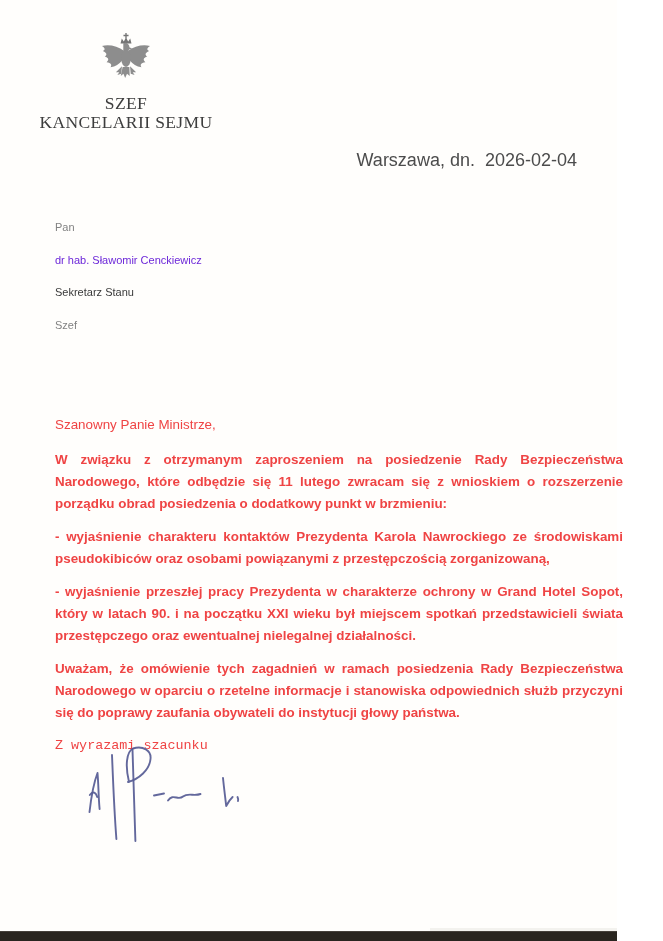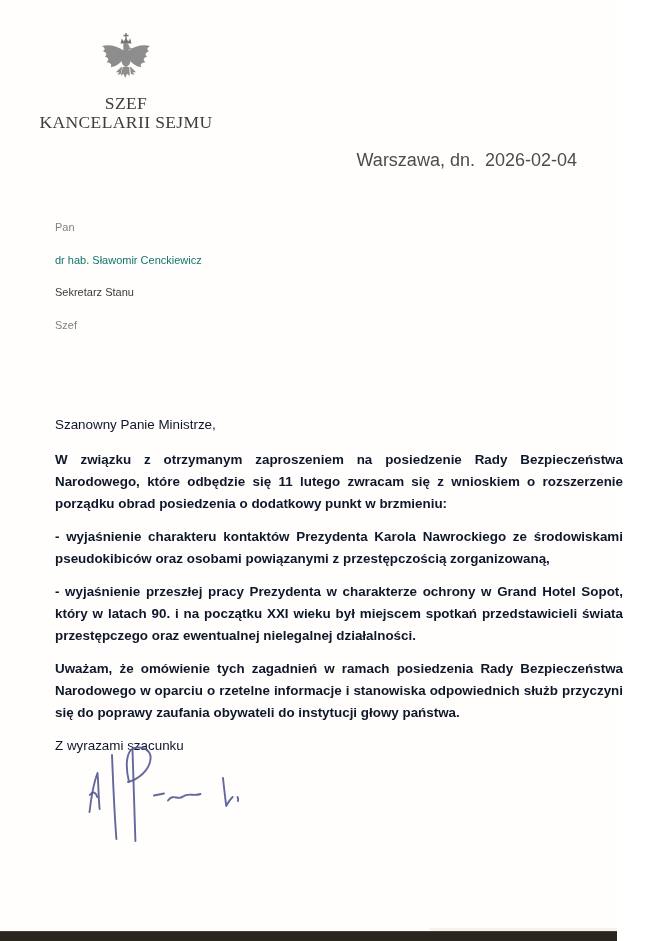--- a/index.html
+++ b/index.html
@@ -49,40 +49,40 @@
     position: absolute;
     left: 55px; top: 219px; width: 400px;
   }
   .addressee-line {
     font-size: 11px;
     font-weight: normal;
     line-height: 16px;
     margin-bottom: 16.5px;
   }
   .addr-0 { color: #828282; }
-  .addr-1 { color: #0f766e; }
+  .addr-1 { color: #6d28d9; }
   .addr-2 { color: #3a3a3a; }
   .addr-3 { color: #828282; }
   .addr-4 { color: #5e5e5e; }
 
   
   .letter-body {
     position: absolute;
     left: 55px; top: 414px; width: 568px;
     font-size: 13.4px;
     line-height: 22px;
-    color: #0f172a;
+    color: #ef4444;
   }
   .salutation { margin: 0 0 13px 0; }
   .letter-body p.para {
     margin: 0 0 11px 0;
     text-align: justify;
     font-weight: bold;
   }
-  .closing { margin: 0; }
+  .closing { margin: 0; font-family: Liberation Mono, monospace; }
 
   
   .signature {
     position: absolute;
     left: 80px; top: 745px;
     width: 190px; height: 105px;
   }
   .signature path {
     fill: none;
     stroke: #565b94;

